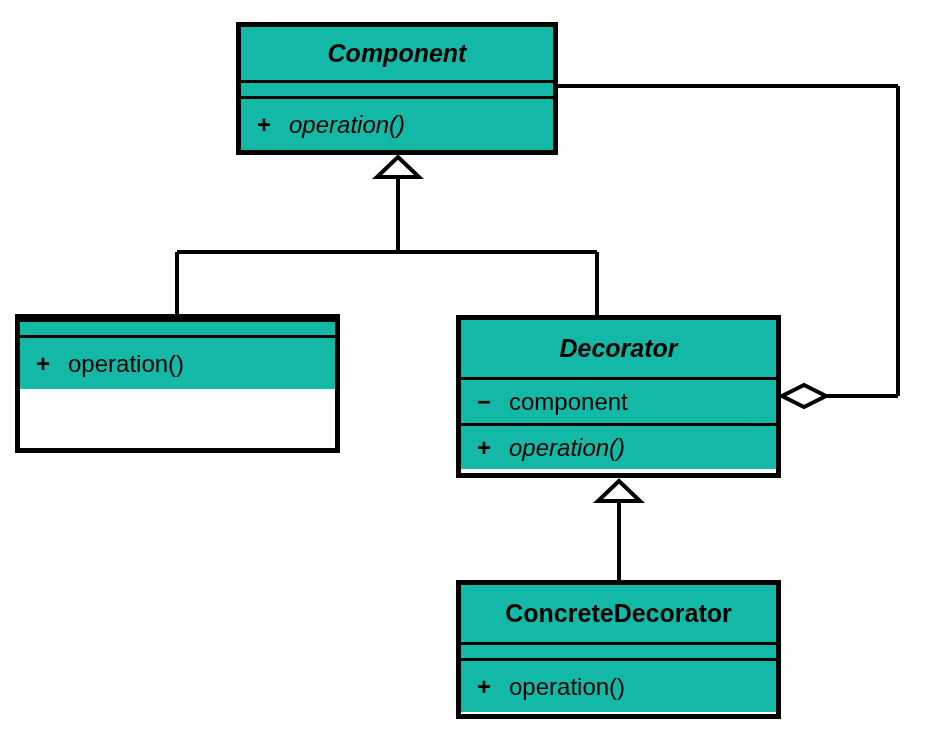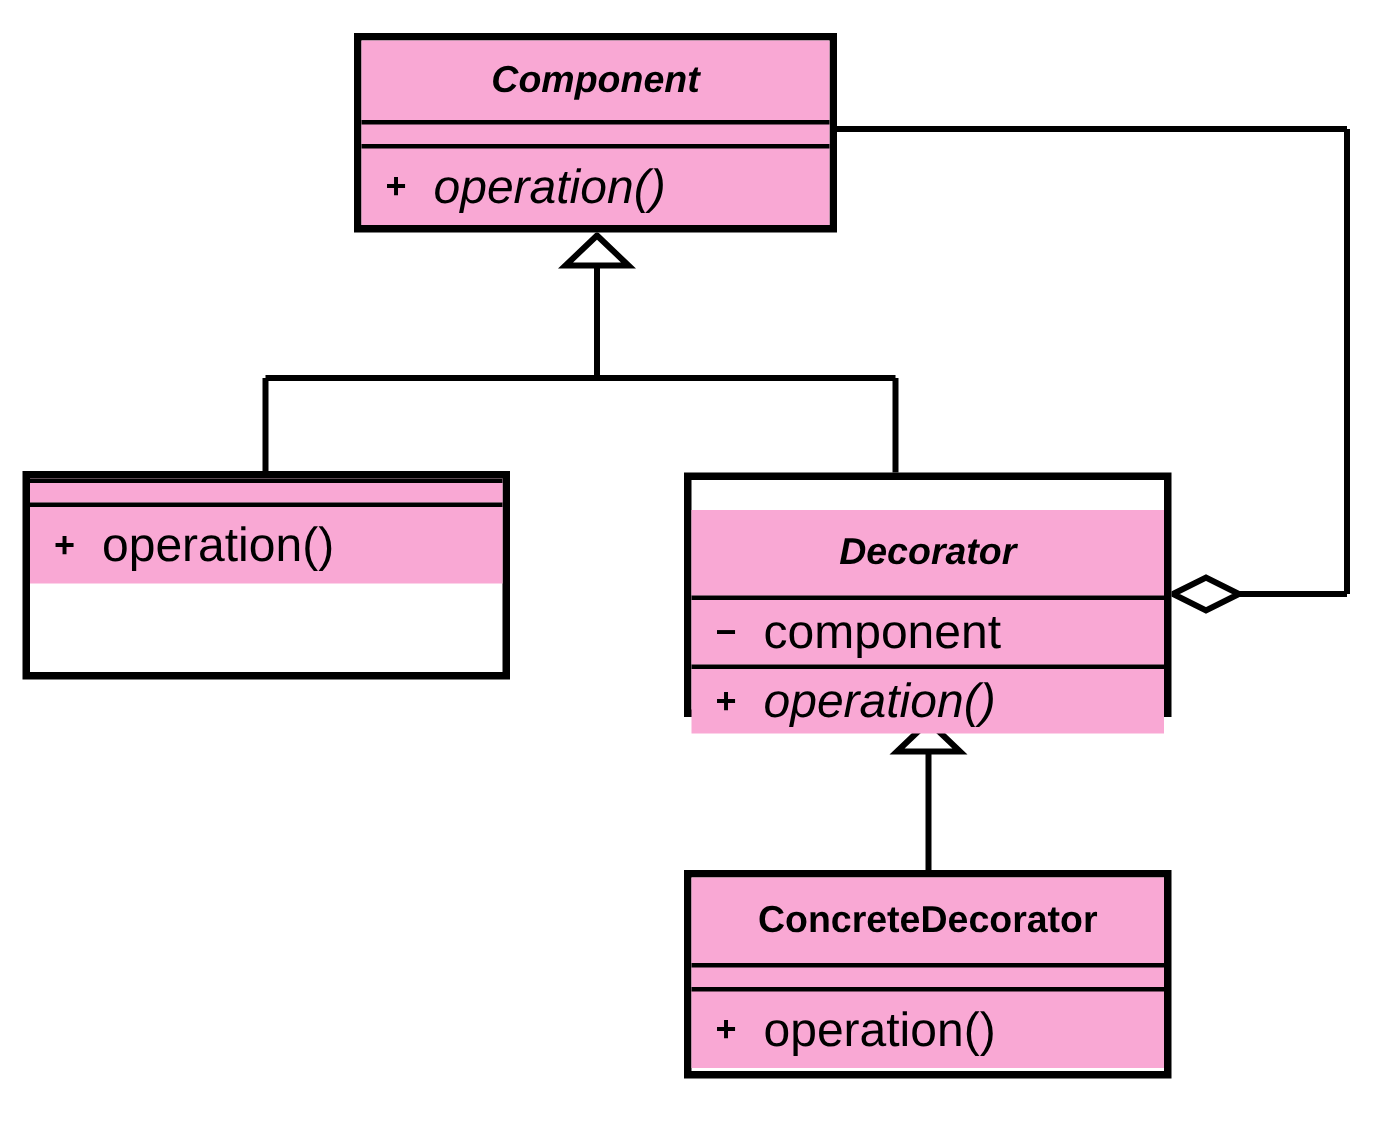--- a/index.html
+++ b/index.html
@@ -25,21 +25,21 @@
     height: 753px;
   }
   .uml-class {
     position: absolute;
     box-sizing: border-box;
     border: 5px solid #000000;
     background: #ffffff;
   }
   .compartment {
     box-sizing: border-box;
-    background: #f9a8d4;
+    background: #14b8a6;
     display: flex;
     align-items: center;
     overflow: hidden;
   }
   .compartment.name-comp {
     justify-content: center;
   }
   .compartment.sep-top {
     border-top: 3px solid #000000;
   }
@@ -61,21 +61,21 @@
   }
   .visibility {
     font-size: 24px;
     font-weight: bold;
     color: #000000;
     width: 32px;
     display: inline-block;
     font-family: "Liberation Sans", sans-serif;
   }
   .member-name {
-    font-size: 32px;
+    font-size: 24px;
     color: #000000;
     font-weight: normal;
   }
   .member-name.abstract {
     font-style: italic;
   }
   .empty-comp {
     height: 16px;
   }
 </style>
@@ -120,21 +120,21 @@
 
   <div class="uml-class" id="box-concrete-component" style="left:15px; top:314px; width:325px; height:139px;">
     <div class="compartment sep-top empty-comp"></div>
     <div class="compartment sep-top member-row" style="height:54px;">
       <span class="visibility">+</span>
       <span class="member-name">operation()</span>
     </div>
   </div>
 
   <div class="uml-class" id="box-decorator" style="left:456px; top:315px; width:325px; height:163px;">
-    <div class="compartment name-comp" style="height:57px;margin-top:20px;">
+    <div class="compartment name-comp" style="height:57px;">
       <span class="class-title abstract">Decorator</span>
     </div>
     <div class="compartment sep-top member-row" style="height:46px;">
       <span class="visibility">−</span>
       <span class="member-name">component</span>
     </div>
     <div class="compartment sep-top member-row" style="height:46px;">
       <span class="visibility">+</span>
       <span class="member-name abstract">operation()</span>
     </div>

